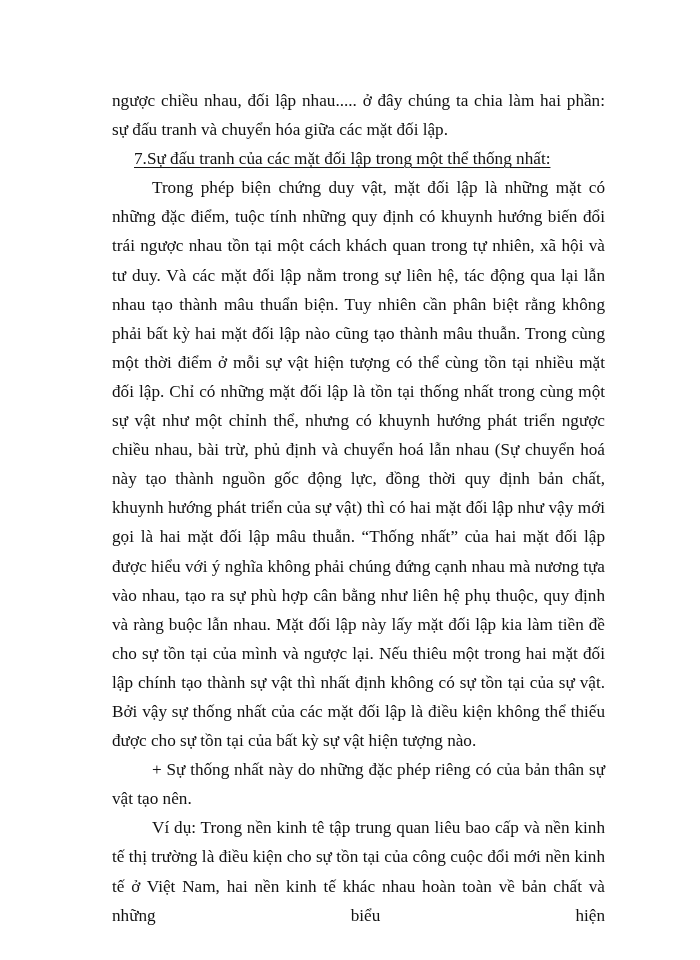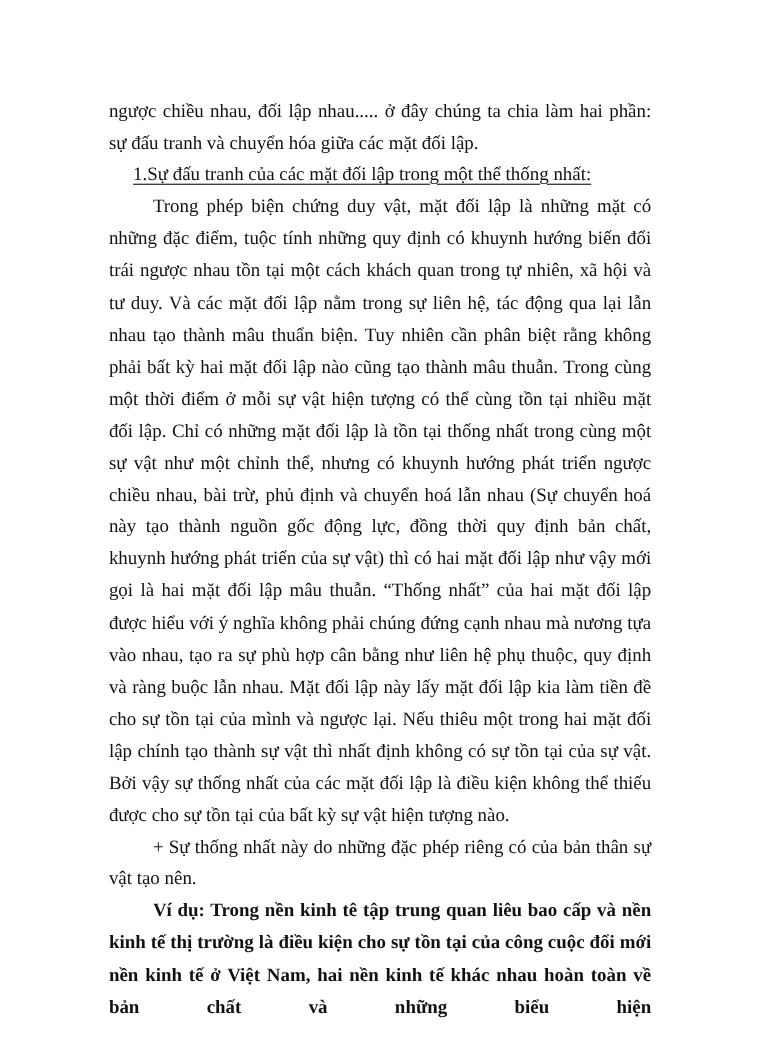--- a/index.html
+++ b/index.html
@@ -8,21 +8,21 @@
       background: #ffffff;
     }
     body {
       width: 700px;
       height: 960px;
       position: relative;
       overflow: hidden;
     }
     .page {
       position: absolute;
-      left: 99px;
+      left: 112px;
       top: 86px;
       width: 493px;
       font-family: "Liberation Serif", serif;
       font-size: 17.2px;
       line-height: 29.1px;
       color: #111111;
       text-align: justify;
     }
     .para {
       margin: 0;
@@ -34,25 +34,24 @@
     }
     .heading {
       margin: 0;
       padding-left: 22px;
       text-decoration: underline;
       text-underline-offset: 3px;
       text-align: left;
     }
     .line-last {
       text-align-last: left;
-      font-weight: bold;
     }
   </style>
 </head>
 <body>
 
 <div class="page">
   <p class="para cont">ngược chiều nhau, đối lập nhau..... ở đây chúng ta chia làm hai phần: sự đấu tranh và chuyển hóa giữa các mặt đối lập.</p>
-  <p class="heading">1.Sự đấu tranh của các mặt đối lập trong một thể thống nhất:</p>
+  <p class="heading">7.Sự đấu tranh của các mặt đối lập trong một thể thống nhất:</p>
   <p class="para">Trong phép biện chứng duy vật, mặt đối lập là những mặt có những đặc điểm, tuộc tính những quy định có khuynh hướng biến đổi trái ngược nhau tồn tại một cách khách quan trong tự nhiên, xã hội và tư duy. Và các mặt đối lập nằm trong sự liên hệ, tác động qua lại lẫn nhau tạo thành mâu thuẩn biện. Tuy nhiên cần phân biệt rằng không phải bất kỳ hai mặt đối lập nào cũng tạo thành mâu thuẫn. Trong cùng một thời điểm ở mỗi sự vật hiện tượng có thể cùng tồn tại nhiều mặt đối lập. Chỉ có những mặt đối lập là tồn tại thống nhất trong cùng một sự vật như một chỉnh thể, nhưng có khuynh hướng phát triển ngược chiều nhau, bài trừ, phủ định và chuyển hoá lẫn nhau (Sự chuyển hoá này tạo thành nguồn gốc động lực, đồng thời quy định bản chất, khuynh hướng phát triển của sự vật) thì có hai mặt đối lập như vậy mới gọi là hai mặt đối lập mâu thuẫn. “Thống nhất” của hai mặt đối lập được hiểu với ý nghĩa không phải chúng đứng cạnh nhau mà nương tựa vào nhau, tạo ra sự phù hợp cân bằng như liên hệ phụ thuộc, quy định và ràng buộc lẫn nhau. Mặt đối lập này lấy mặt đối lập kia làm tiền đề cho sự tồn tại của mình và ngược lại. Nếu thiêu một trong hai mặt đối lập chính tạo thành sự vật thì nhất định không có sự tồn tại của sự vật. Bởi vậy sự thống nhất của các mặt đối lập là điều kiện không thể thiếu được cho sự tồn tại của bất kỳ sự vật hiện tượng nào.</p>
   <p class="para">+ Sự thống nhất này do những đặc phép riêng có của bản thân sự vật tạo nên.</p>
   <p class="para line-last" style="text-align-last: justify;">Ví dụ: Trong nền kinh tê tập trung quan liêu bao cấp và nền kinh tế thị trường là điều kiện cho sự tồn tại của công cuộc đổi mới nền kinh tế ở Việt Nam, hai nền kinh tế khác nhau hoàn toàn về bản chất và những biểu hiện</p>
 </div>
 
 </body></html>

